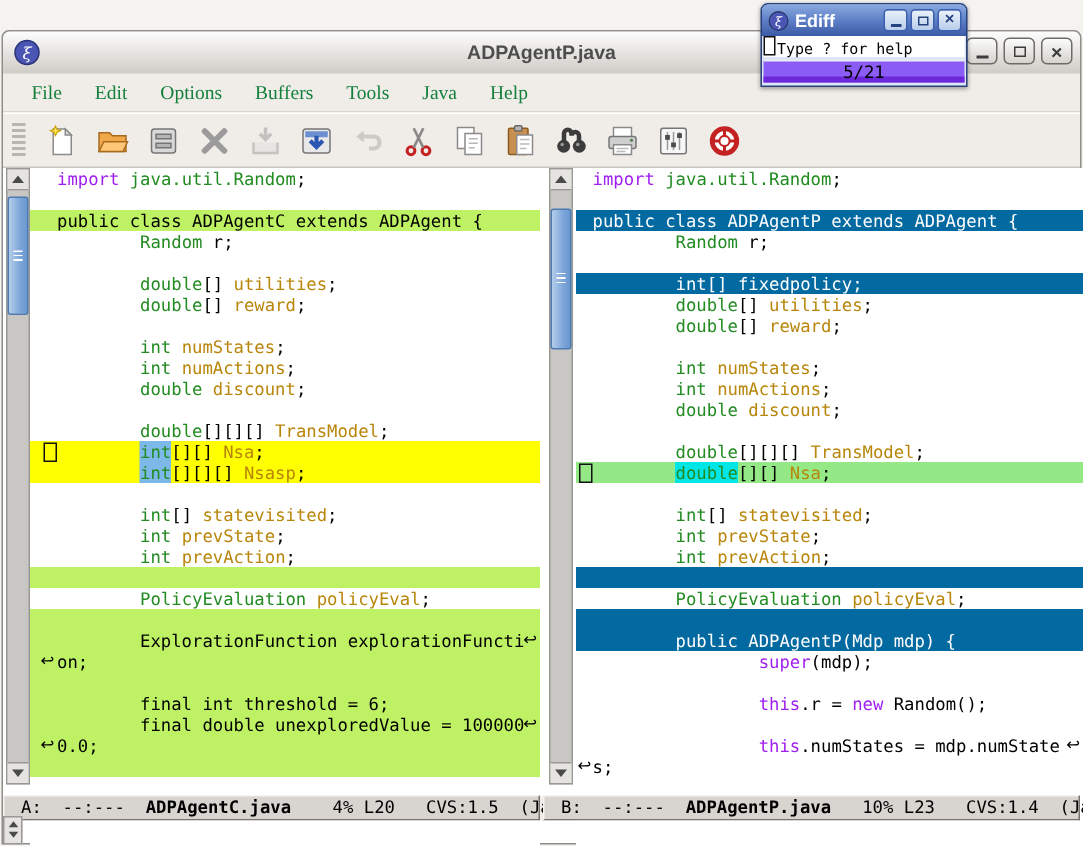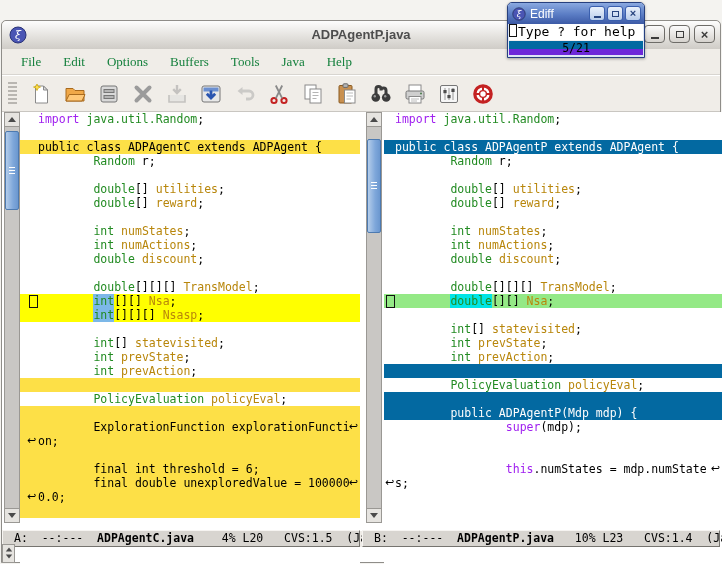--- a/index.html
+++ b/index.html
@@ -83,21 +83,21 @@
   }
   .code-left{left:18px;width:340px;}
   .code-right{left:382px;width:338px;}
   .line{position:relative;height:14px;white-space:pre;}
   .code-left .line{padding-left:18px;}
   .code-right .line{padding-left:11px;}
   .c-p{color:#000;}
   .c-k{color:#a020f0;}
   .c-t{color:#228b22;}
   .c-v{color:#b8860b;}
-  .bg-a{background:#fde047;}
+  .bg-a{background:#bef264;}
   .bg-a .seg{color:#000;}
   .bg-b{background:#0369a1;}
   .bg-b .seg{color:#fdfdfd;}
   .bg-curA{background:#ffff00;}
   .bg-curB{background:#94e986;}
   .fine-A{background:#7cb8e8;}
   .fine-B{background:#00e5e5;}
   .cursor{
     position:absolute;top:1px;width:7px;height:11px;border:1px solid #111;background:transparent;
   }
@@ -132,39 +132,39 @@
     position:absolute;left:507px;top:2px;width:138px;height:56px;
     border:1px solid #27407e;border-radius:5px 5px 0 0;background:#dce6f5;
     box-shadow:0 1px 3px rgba(0,0,0,.35);z-index:10;box-sizing:border-box;
   }
   .ediff-titlebar{
     position:absolute;left:0;top:0;right:0;height:21px;
     background:linear-gradient(#8aa9e0,#5a7cc4 55%,#3c5aa6);
     border-radius:4px 4px 0 0;display:flex;align-items:center;
   }
   .ediff-titlebar .win-icon{width:14px;height:14px;margin:0 4px 0 4px;}
-  .ediff-title{color:#fff;font-size:12px;font-weight:normal;flex:1;}
+  .ediff-title{color:#fff;font-size:12px;font-weight:bold;flex:1;}
   .ediff-btns{display:flex;gap:2px;margin-right:3px;}
   .ediff-btn{
     width:16px;height:15px;border:1px solid #3a5fae;border-radius:3px;
     background:linear-gradient(#eaf1fb,#b9cdeb);
     display:flex;align-items:center;justify-content:center;color:#26437e;box-sizing:border-box;
   }
   .ediff-btn .g-min{background:#26437e;width:7px;margin-top:6px;}
   .ediff-btn .g-max{border-color:#26437e;width:7px;height:6px;}
   .ediff-btn .g-close{font-size:11px;color:#26437e;}
   .ediff-body{
-    position:absolute;left:1px;right:1px;top:21px;height:24px;background:#fff;
-    font-family:"DejaVu Sans Mono", monospace;font-size:13px;line-height:16px;
+    position:absolute;left:1px;right:1px;top:21px;height:14px;background:#fff;
+    font-family:"DejaVu Sans Mono", monospace;font-size:10px;line-height:16px;
     white-space:pre;color:#000;
   }
   .ediff-cursor{display:inline-block;width:6px;height:11px;border:1px solid #111;vertical-align:-1px;margin-right:1px;}
   .ediff-modeline{
-    position:absolute;left:1px;right:1px;top:37px;height:15px;background:#0369a1;
-    border-top:1px solid #eee;border-bottom:6px solid #6d28d9;
+    position:absolute;left:1px;right:1px;top:37px;height:15px;background:#8b5cf6;
+    border-top:1px solid #eee;border-bottom:4px solid #6d28d9;
     font-family:"DejaVu Sans Mono", monospace;font-size:11.5px;line-height:14px;
     text-align:center;color:#000;box-sizing:border-box;
   }
 </style>
 </head>
 <body>
 
 <div class="main-window">
 
   <div class="titlebar">
@@ -358,39 +358,41 @@
       <div class="sb-btn down">
           <div class="tri tri-down"></div>
         </div>
     </div>
     <div class="code code-right" id="code-right">
         <div class="line"><span class="seg c-k">import</span><span class="seg c-p"> </span><span class="seg c-t">java.util.Random</span><span class="seg c-p">;</span></div>
         <div class="line"></div>
         <div class="line bg-b"><span class="seg c-p">public class ADPAgentP extends ADPAgent {</span></div>
         <div class="line"><span class="seg c-p">        </span><span class="seg c-t">Random</span><span class="seg c-p"> r;</span></div>
         <div class="line"></div>
+        <div class="line bg-b"><span class="seg c-p">        int[] fixedpolicy;</span></div>
         <div class="line"><span class="seg c-p">        </span><span class="seg c-t">double</span><span class="seg c-p">[] </span><span class="seg c-v">utilities</span><span class="seg c-p">;</span></div>
         <div class="line"><span class="seg c-p">        </span><span class="seg c-t">double</span><span class="seg c-p">[] </span><span class="seg c-v">reward</span><span class="seg c-p">;</span></div>
         <div class="line"></div>
         <div class="line"><span class="seg c-p">        </span><span class="seg c-t">int</span><span class="seg c-p"> </span><span class="seg c-v">numStates</span><span class="seg c-p">;</span></div>
         <div class="line"><span class="seg c-p">        </span><span class="seg c-t">int</span><span class="seg c-p"> </span><span class="seg c-v">numActions</span><span class="seg c-p">;</span></div>
         <div class="line"><span class="seg c-p">        </span><span class="seg c-t">double</span><span class="seg c-p"> </span><span class="seg c-v">discount</span><span class="seg c-p">;</span></div>
         <div class="line"></div>
         <div class="line"><span class="seg c-p">        </span><span class="seg c-t">double</span><span class="seg c-p">[][][] </span><span class="seg c-v">TransModel</span><span class="seg c-p">;</span></div>
         <div class="line bg-curB"><span class="cursor"></span><span class="seg c-p">        </span><span class="seg c-t fine-B">double</span><span class="seg c-p">[][] </span><span class="seg c-v">Nsa</span><span class="seg c-p">;</span></div>
         <div class="line"></div>
         <div class="line"><span class="seg c-p">        </span><span class="seg c-t">int</span><span class="seg c-p">[] </span><span class="seg c-v">statevisited</span><span class="seg c-p">;</span></div>
         <div class="line"><span class="seg c-p">        </span><span class="seg c-t">int</span><span class="seg c-p"> </span><span class="seg c-v">prevState</span><span class="seg c-p">;</span></div>
         <div class="line"><span class="seg c-p">        </span><span class="seg c-t">int</span><span class="seg c-p"> </span><span class="seg c-v">prevAction</span><span class="seg c-p">;</span></div>
         <div class="line bg-b"></div>
         <div class="line"><span class="seg c-p">        </span><span class="seg c-t">PolicyEvaluation</span><span class="seg c-p"> </span><span class="seg c-v">policyEval</span><span class="seg c-p">;</span></div>
         <div class="line bg-b"></div>
         <div class="line bg-b"><span class="seg c-p">        public ADPAgentP(Mdp mdp) {</span></div>
         <div class="line"><span class="seg c-p">                </span><span class="seg c-k">super</span><span class="seg c-p">(mdp);</span></div>
         <div class="line"></div>
+        <div class="line"><span class="seg c-p">                </span><span class="seg c-k">this</span><span class="seg c-p">.r = </span><span class="seg c-k">new</span><span class="seg c-p"> Random();</span></div>
         <div class="line"></div>
         <div class="line"><span class="seg c-p">                </span><span class="seg c-k">this</span><span class="seg c-p">.numStates = mdp.numState</span><span class="wrapmark">↩</span></div>
         <div class="line"><span class="contmark">↩</span><span class="seg c-p">s;</span></div>
       </div>
   </div>
 
   <div class="modeline ml-left"><span>A:  --:---  </span><span class="ml-name">ADPAgentC.java</span><span>    4% L20   CVS:1.5  (Ja</span></div>
   <div class="modeline ml-right"><span>B:  --:---  </span><span class="ml-name">ADPAgentP.java</span><span>   10% L23   CVS:1.4  (Ja</span></div>
 
   <div class="minibuffer"></div>

